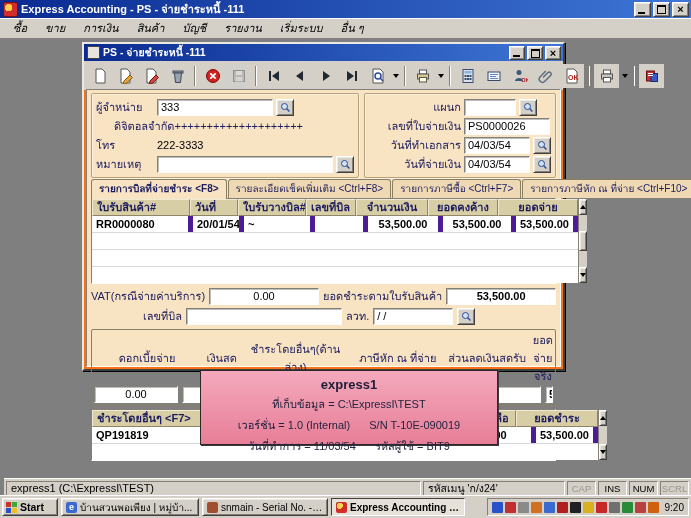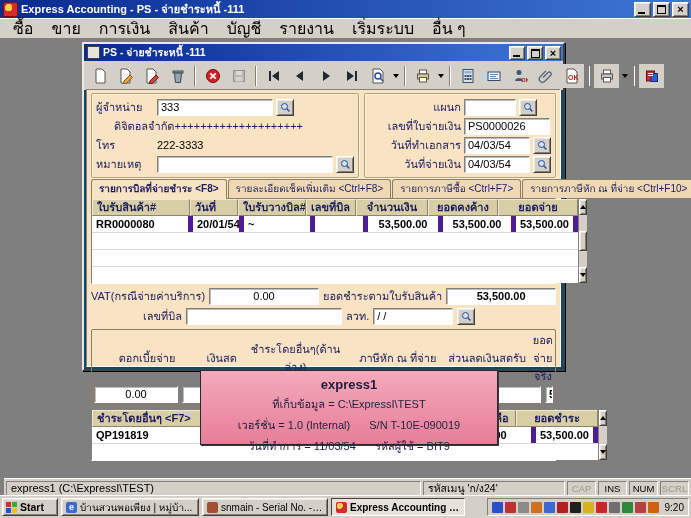--- a/index.html
+++ b/index.html
@@ -16,26 +16,26 @@
   .main-titlebar{height:18px;background:linear-gradient(90deg,#0a2a90,#3e76d6);display:flex;align-items:center;padding:0 2px;}
   .main-titlebar .ticon{width:13px;height:13px;margin:0 3px 0 1px;border-radius:2px;background:radial-gradient(circle at 35% 35%,#ffd24d 0 30%,#d42b2b 31% 100%);border:1px solid #7a1010;flex:none;}
   .main-titlebar .ttext{color:#fff;font-size:11px;font-weight:bold;flex:1;white-space:nowrap;overflow:hidden;}
   .wbtns{display:flex;gap:2px;}
   .wbtn{width:15px;height:13px;font-size:9px;line-height:11px;text-align:center;color:#000;cursor:pointer;position:relative;}
   .glyph-min{position:absolute;left:3px;bottom:2px;width:7px;border-bottom:2px solid #000;}
   .glyph-rest{position:absolute;left:3px;top:2px;width:7px;height:6px;border:1px solid #000;border-top-width:2px;}
   .glyph-close{font-weight:bold;font-size:11px;line-height:12px;}
 
   .menubar{height:20px;background:#d4d0c8;border-bottom:1px solid #848078;box-shadow:0 1px 0 #fff inset;display:flex;align-items:center;padding-left:4px;}
-  .menu-item{font-size:16px;color:#000;padding:2px 9px;cursor:pointer;}
+  .menu-item{font-size:11px;color:#000;padding:2px 9px;cursor:pointer;font-style:italic;}
 
   .workspace{position:absolute;top:39px;bottom:37px;left:0;right:0;background:#7f7f7f;overflow:hidden;}
 
   
-  .doc-window{position:absolute;left:82px;top:3px;width:479px;height:325px;background:#0c4a6e;border:2px solid;border-color:#ece9e2 #404040 #404040 #ece9e2;box-shadow:1px 1px 0 #000;}
+  .doc-window{position:absolute;left:82px;top:3px;width:479px;height:325px;background:#f97316;border:2px solid;border-color:#ece9e2 #404040 #404040 #ece9e2;box-shadow:1px 1px 0 #000;}
   .doc-titlebar{height:17px;background:linear-gradient(90deg,#0a2a90,#3e76d6);display:flex;align-items:center;padding:0 2px;}
   .doc-titlebar .dicon{width:11px;height:11px;background:#e8e4dc;border:1px solid #404040;margin:0 3px 0 1px;flex:none;}
   .doc-titlebar .ttext{color:#fff;font-size:10.5px;font-weight:bold;flex:1;white-space:nowrap;}
   .doc-titlebar .wbtn{width:14px;height:12px;}
 
   .toolbar{height:27px;background:#d4d0c8;display:flex;align-items:center;padding:1px 3px;gap:1px;}
   .tbtn{width:23px;height:22px;display:flex;align-items:center;justify-content:center;background:#d4d0c8;border:1px solid #d4d0c8;cursor:pointer;flex:none;}
   .tbtn.disabled{opacity:.45;filter:grayscale(1);}
   .tsep{width:0;height:20px;border-left:1px solid #848078;border-right:1px solid #fff;margin:0 3px;flex:none;}
   .dd{width:9px;height:22px;display:flex;align-items:center;justify-content:center;cursor:pointer;flex:none;}

